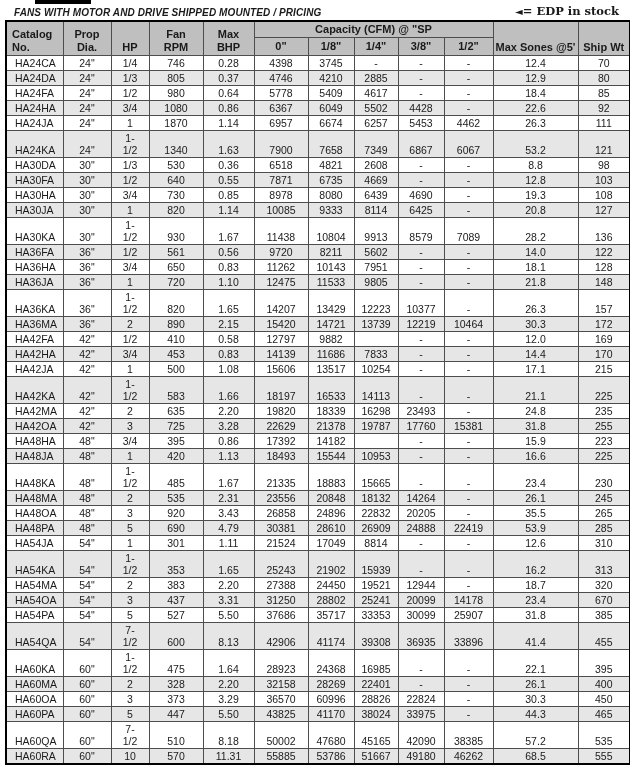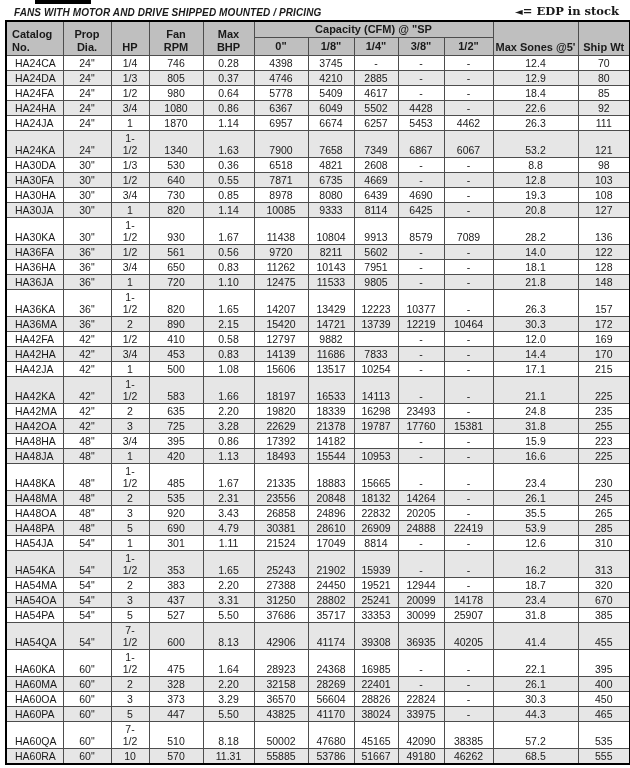--- a/index.html
+++ b/index.html
@@ -576,21 +576,21 @@
     <td class="c-cat">HA54QA</td>
     <td>54"</td>
     <td>7-
 1/2</td>
     <td>600</td>
     <td>8.13</td>
     <td>42906</td>
     <td>41174</td>
     <td>39308</td>
     <td>36935</td>
-    <td>40205</td>
+    <td>33896</td>
     <td>41.4</td>
     <td>455</td>
   </tr>
       <tr>
     <td class="c-cat">HA60KA</td>
     <td>60"</td>
     <td>1-
 1/2</td>
     <td>475</td>
     <td>1.64</td>
@@ -616,21 +616,21 @@
     <td>26.1</td>
     <td>400</td>
   </tr>
       <tr>
     <td class="c-cat">HA60OA</td>
     <td>60"</td>
     <td>3</td>
     <td>373</td>
     <td>3.29</td>
     <td>36570</td>
-    <td>56604</td>
+    <td>60996</td>
     <td>28826</td>
     <td>22824</td>
     <td>-</td>
     <td>30.3</td>
     <td>450</td>
   </tr>
       <tr>
     <td class="c-cat">HA60PA</td>
     <td>60"</td>
     <td>5</td>

